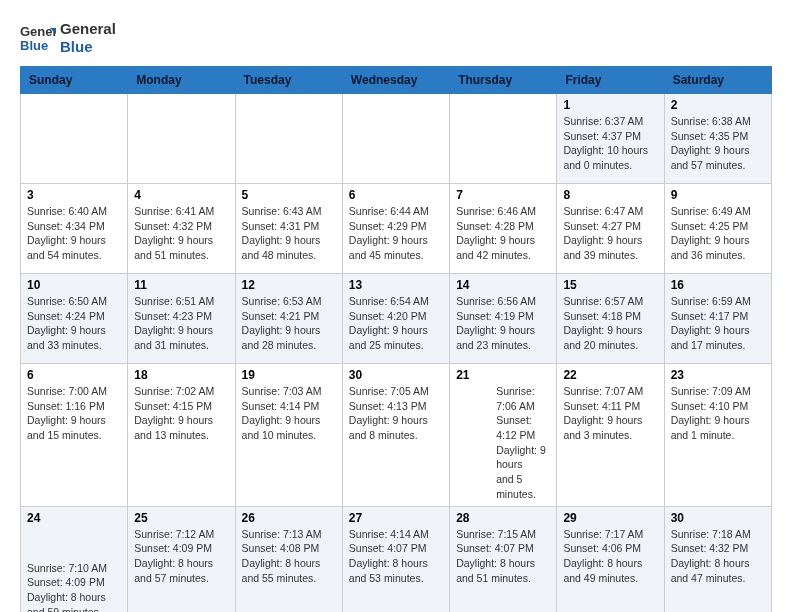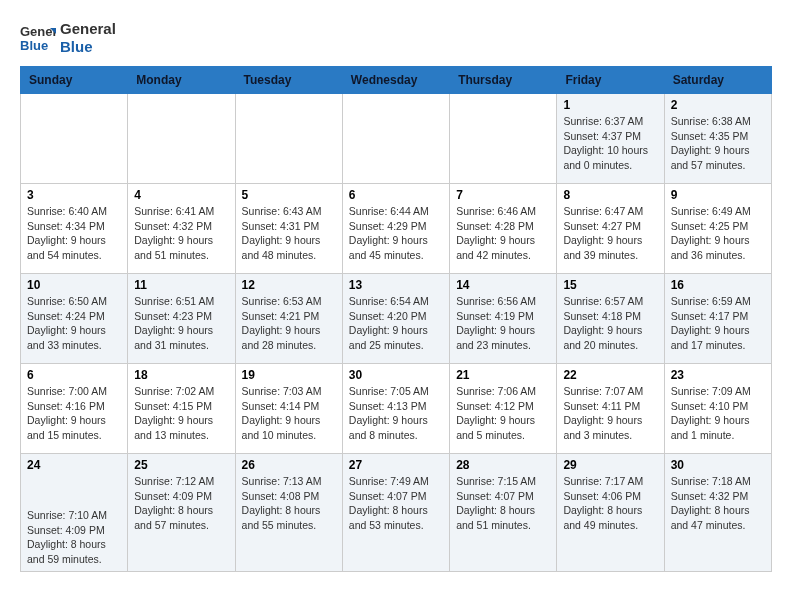--- a/index.html
+++ b/index.html
@@ -234,21 +234,21 @@
           <div class="day-info" style="white-space: pre-line;">Sunrise: 6:59 AM
 Sunset: 4:17 PM
 Daylight: 9 hours
 and 17 minutes.</div>
         </td>
       </tr>
       <tr>
         <td>
           <span class="day-num">6</span>
           <div class="day-info" style="white-space: pre-line;">Sunrise: 7:00 AM
-Sunset: 4:16 PM
+Sunset: 1:16 PM
 Daylight: 9 hours
 and 15 minutes.</div>
         </td>
         <td>
           <span class="day-num">18</span>
           <div class="day-info" style="white-space: pre-line;">Sunrise: 7:02 AM
 Sunset: 4:15 PM
 Daylight: 9 hours
 and 13 minutes.</div>
         </td>
@@ -261,21 +261,21 @@
         </td>
         <td>
           <span class="day-num">30</span>
           <div class="day-info" style="white-space: pre-line;">Sunrise: 7:05 AM
 Sunset: 4:13 PM
 Daylight: 9 hours
 and 8 minutes.</div>
         </td>
         <td>
           <span class="day-num">21</span>
-          <div class="day-info" style="white-space: pre-line;">Sunrise: 7:06 AM
+          <div class="day-info" style="white-space: pre-line; margin-left: 40px;">Sunrise: 7:06 AM
 Sunset: 4:12 PM
 Daylight: 9 hours
 and 5 minutes.</div>
         </td>
         <td>
           <span class="day-num">22</span>
           <div class="day-info" style="white-space: pre-line;">Sunrise: 7:07 AM
 Sunset: 4:11 PM
 Daylight: 9 hours
 and 3 minutes.</div>
@@ -305,21 +305,21 @@
         </td>
         <td>
           <span class="day-num">26</span>
           <div class="day-info" style="white-space: pre-line;">Sunrise: 7:13 AM
 Sunset: 4:08 PM
 Daylight: 8 hours
 and 55 minutes.</div>
         </td>
         <td>
           <span class="day-num">27</span>
-          <div class="day-info" style="white-space: pre-line;">Sunrise: 7:49 AM
+          <div class="day-info" style="white-space: pre-line;">Sunrise: 4:14 AM
 Sunset: 4:07 PM
 Daylight: 8 hours
 and 53 minutes.</div>
         </td>
         <td>
           <span class="day-num">28</span>
           <div class="day-info" style="white-space: pre-line;">Sunrise: 7:15 AM
 Sunset: 4:07 PM
 Daylight: 8 hours
 and 51 minutes.</div>

